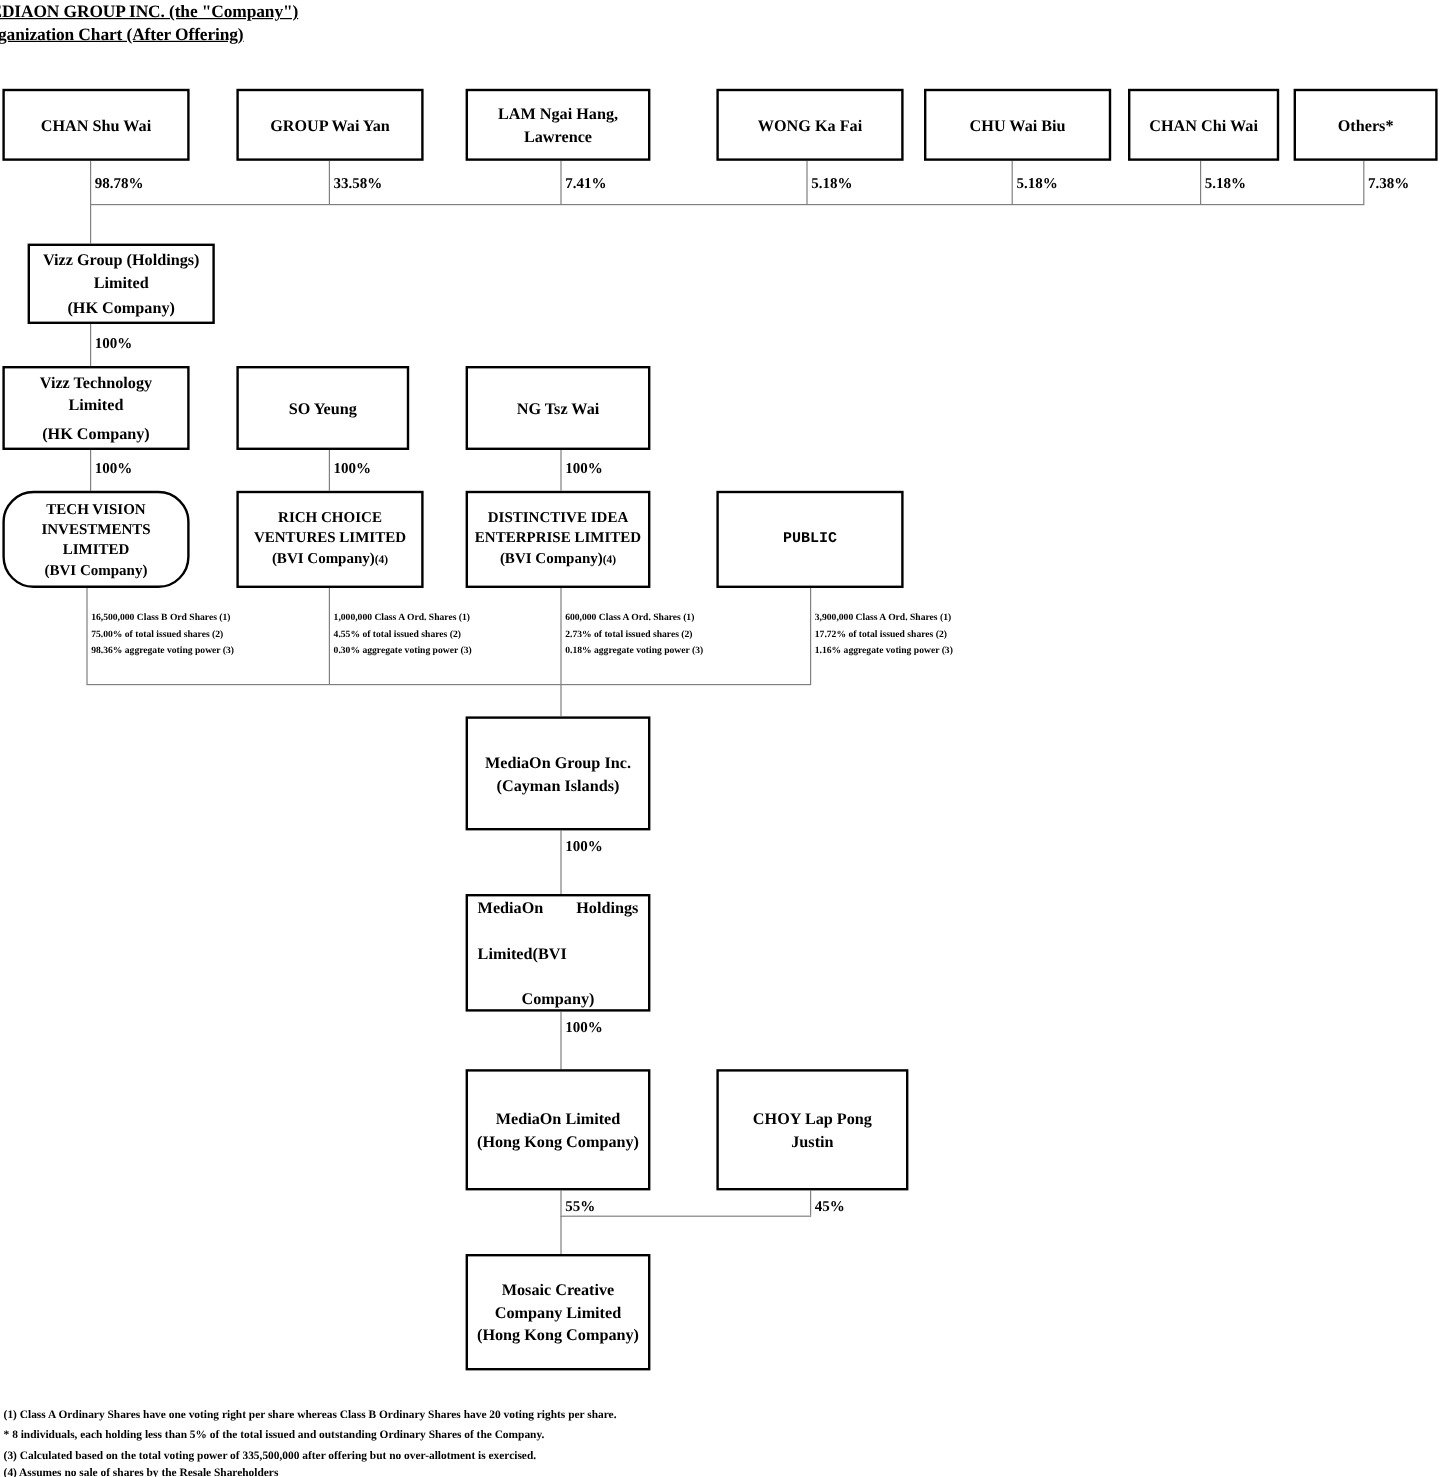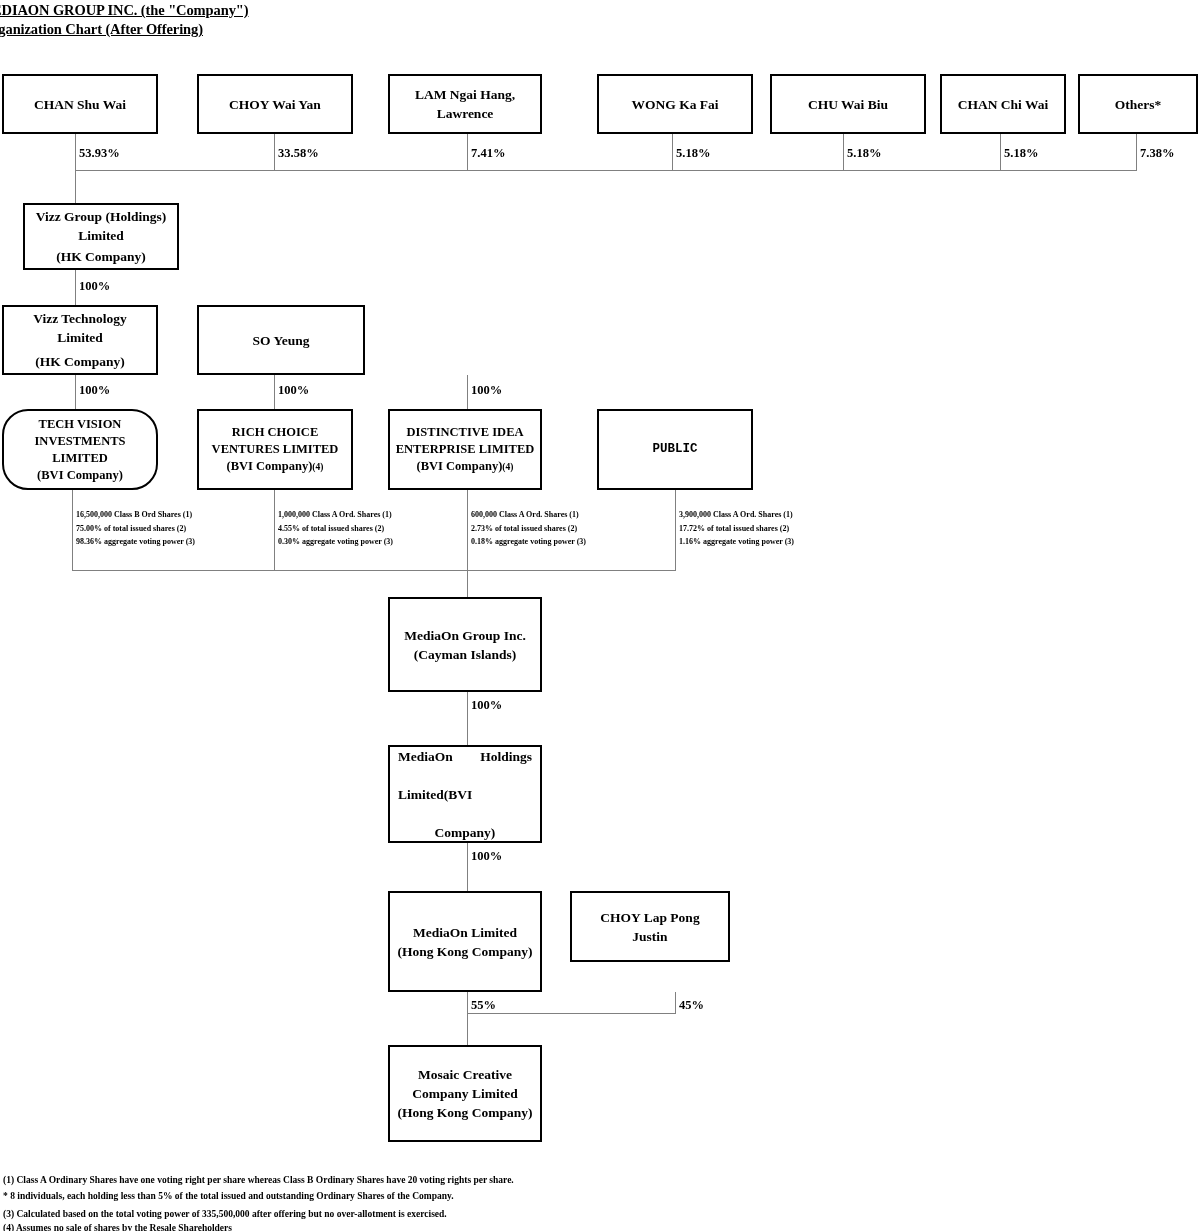--- a/index.html
+++ b/index.html
@@ -124,21 +124,21 @@
 
 <div id="page">
 
   <div id="title1" class="title-line">EDIAON GROUP INC. (the "Company")</div>
   <div id="title2" class="title-line">rganization Chart (After Offering)</div>
 
   <div class="box" style="left:2px; top:74px; width:156px; height:60px;">
     <span class="ln">CHAN Shu Wai</span>
   </div>
   <div class="box" style="left:197px; top:74px; width:156px; height:60px;">
-    <span class="ln">CHOY Wai Yan</span>
+    <span class="ln">GROUP Wai Yan</span>
   </div>
   <div class="box" style="left:388px; top:74px; width:154px; height:60px;">
     <span class="ln">LAM Ngai Hang,</span>
     <span class="ln">Lawrence</span>
   </div>
   <div class="box" style="left:597px; top:74px; width:156px; height:60px;">
     <span class="ln">WONG Ka Fai</span>
   </div>
   <div class="box" style="left:940px; top:74px; width:126px; height:60px;">
     <span class="ln">CHAN Chi Wai</span>
@@ -153,21 +153,21 @@
   <div class="vline" style="left:75px;  top:134px; height:36px;"></div>
   <div class="vline" style="left:274px; top:134px; height:36px;"></div>
   <div class="vline" style="left:467px; top:134px; height:36px;"></div>
   <div class="vline" style="left:672px; top:134px; height:36px;"></div>
   <div class="vline" style="left:843px; top:134px; height:36px;"></div>
   <div class="vline" style="left:1000px;top:134px; height:36px;"></div>
   <div class="vline" style="left:1136px;top:134px; height:36px;"></div>
 
   <div class="hline" style="left:75px; top:170px; width:1062px;"></div>
 
-  <div class="pct" style="left:79px;  top:146px;">53.93%</div>
+  <div class="pct" style="left:79px;  top:146px;">98.78%</div>
   <div class="pct" style="left:278px; top:146px;">33.58%</div>
   <div class="pct" style="left:471px; top:146px;">7.41%</div>
   <div class="pct" style="left:676px; top:146px;">5.18%</div>
   <div class="pct" style="left:847px; top:146px;">5.18%</div>
   <div class="pct" style="left:1004px;top:146px;">5.18%</div>
   <div class="pct" style="left:1140px;top:146px;">7.38%</div>
 
   <div class="vline" style="left:75px; top:170px; height:33px;"></div>
 
   <div class="box" style="left:2px; top:203px; width:156px; height:67px;margin-left:21px;">
@@ -178,22 +178,25 @@
   </div>
   <div class="vline" style="left:75px; top:270px; height:35px;"></div>
   <div class="pct" style="left:79px; top:279px;">100%</div>
 
   <div class="box" style="left:2px; top:305px; width:156px; height:70px;align-items:center;">
     <span class="ln">Vizz Technology</span>
     <span class="ln">Limited</span>
     <span class="gap"></span>
     <span class="ln">(HK Company)</span>
   </div>
-  <div class="box" style="left:197px; top:305px; width:168px; height:70px;">
+  <div class="box" style="left:197px; top:305px; width:144px; height:70px;">
     <span class="ln">SO Yeung</span>
+  </div>
+  <div class="box" style="left:388px; top:305px; width:154px; height:70px;">
+    <span class="ln">NG Tsz Wai</span>
   </div>
 
   <div class="vline" style="left:75px;  top:375px; height:34px;"></div>
   <div class="vline" style="left:274px; top:375px; height:34px;"></div>
   <div class="vline" style="left:467px; top:375px; height:34px;"></div>
 
   <div class="pct" style="left:79px;  top:383px;">100%</div>
   <div class="pct" style="left:278px; top:383px;">100%</div>
   <div class="pct" style="left:471px; top:383px;">100%</div>
 
@@ -257,21 +260,21 @@
     <span class="jline"><span>Limited</span><span>(BVI</span></span>
     <span class="jlast">Company)</span>
   </div>
   <div class="vline" style="left:467px; top:843px; height:53px;"></div>
   <div class="pct" style="left:471px; top:849px;">100%</div>
 
   <div class="box" style="left:388px; top:891px; width:154px; height:101px;">
     <span class="ln">MediaOn Limited</span>
     <span class="ln">(Hong Kong Company)</span>
   </div>
-  <div class="box" style="left:570px; top:891px; width:160px; height:71px;">
+  <div class="box" style="left:597px; top:891px; width:160px; height:101px;">
     <span class="ln">CHOY Lap Pong</span>
     <span class="ln">Justin</span>
   </div>
 
   <div class="vline" style="left:467px; top:992px; height:21px;"></div>
   <div class="vline" style="left:675px; top:992px; height:21px;"></div>
   <div class="hline" style="left:467px; top:1013px; width:209px;"></div>
   <div class="vline" style="left:467px; top:1013px; height:32px;"></div>
 
   <div class="pct" style="left:471px; top:998px;">55%</div>

